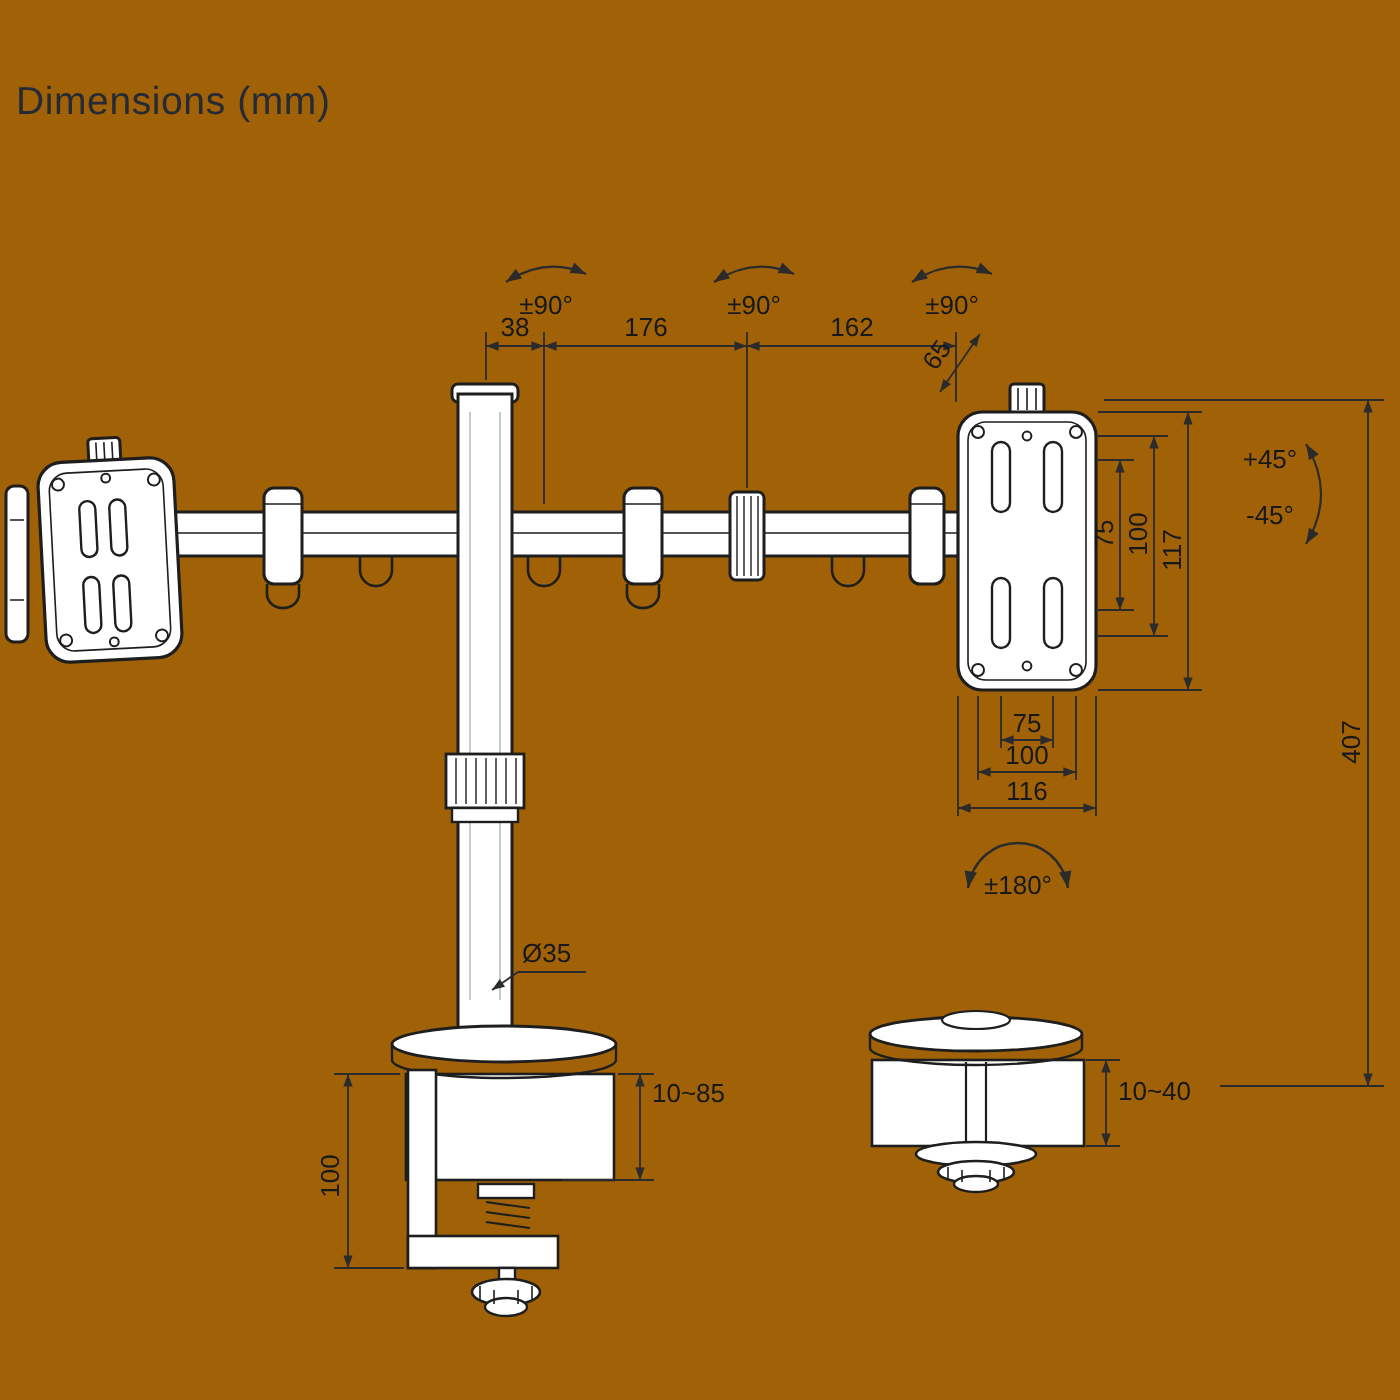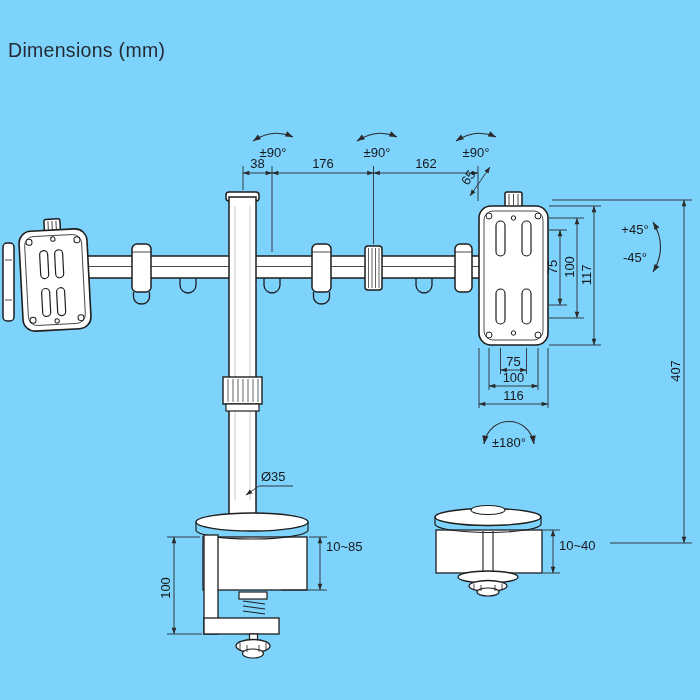--- a/index.html
+++ b/index.html
@@ -1,16 +1,16 @@
 <!DOCTYPE html>
 <html><head>
 <meta charset="utf-8">
 <style>
   html,body{margin:0;padding:0;background:#ffffff;}
-  .stage{position:relative;width:700px;height:700px;background:#7dd3fc;overflow:hidden;}
+  .stage{position:relative;width:700px;height:700px;background:#a16207;overflow:hidden;}
   svg{position:absolute;left:0;top:0;}
   svg text{font-family:"Liberation Sans","DejaVu Sans",sans-serif;fill:#17181c;}
   .title-text{font-size:19.5px;font-weight:500;letter-spacing:.3px;fill:#252a35;}
   .dim{font-size:13px;}
   .prod{stroke:#1e1e1f;fill:none;}
   .anno{stroke:#2b2b2c;stroke-width:.9;fill:none;}
 </style>
 </head>
 <body>
 

